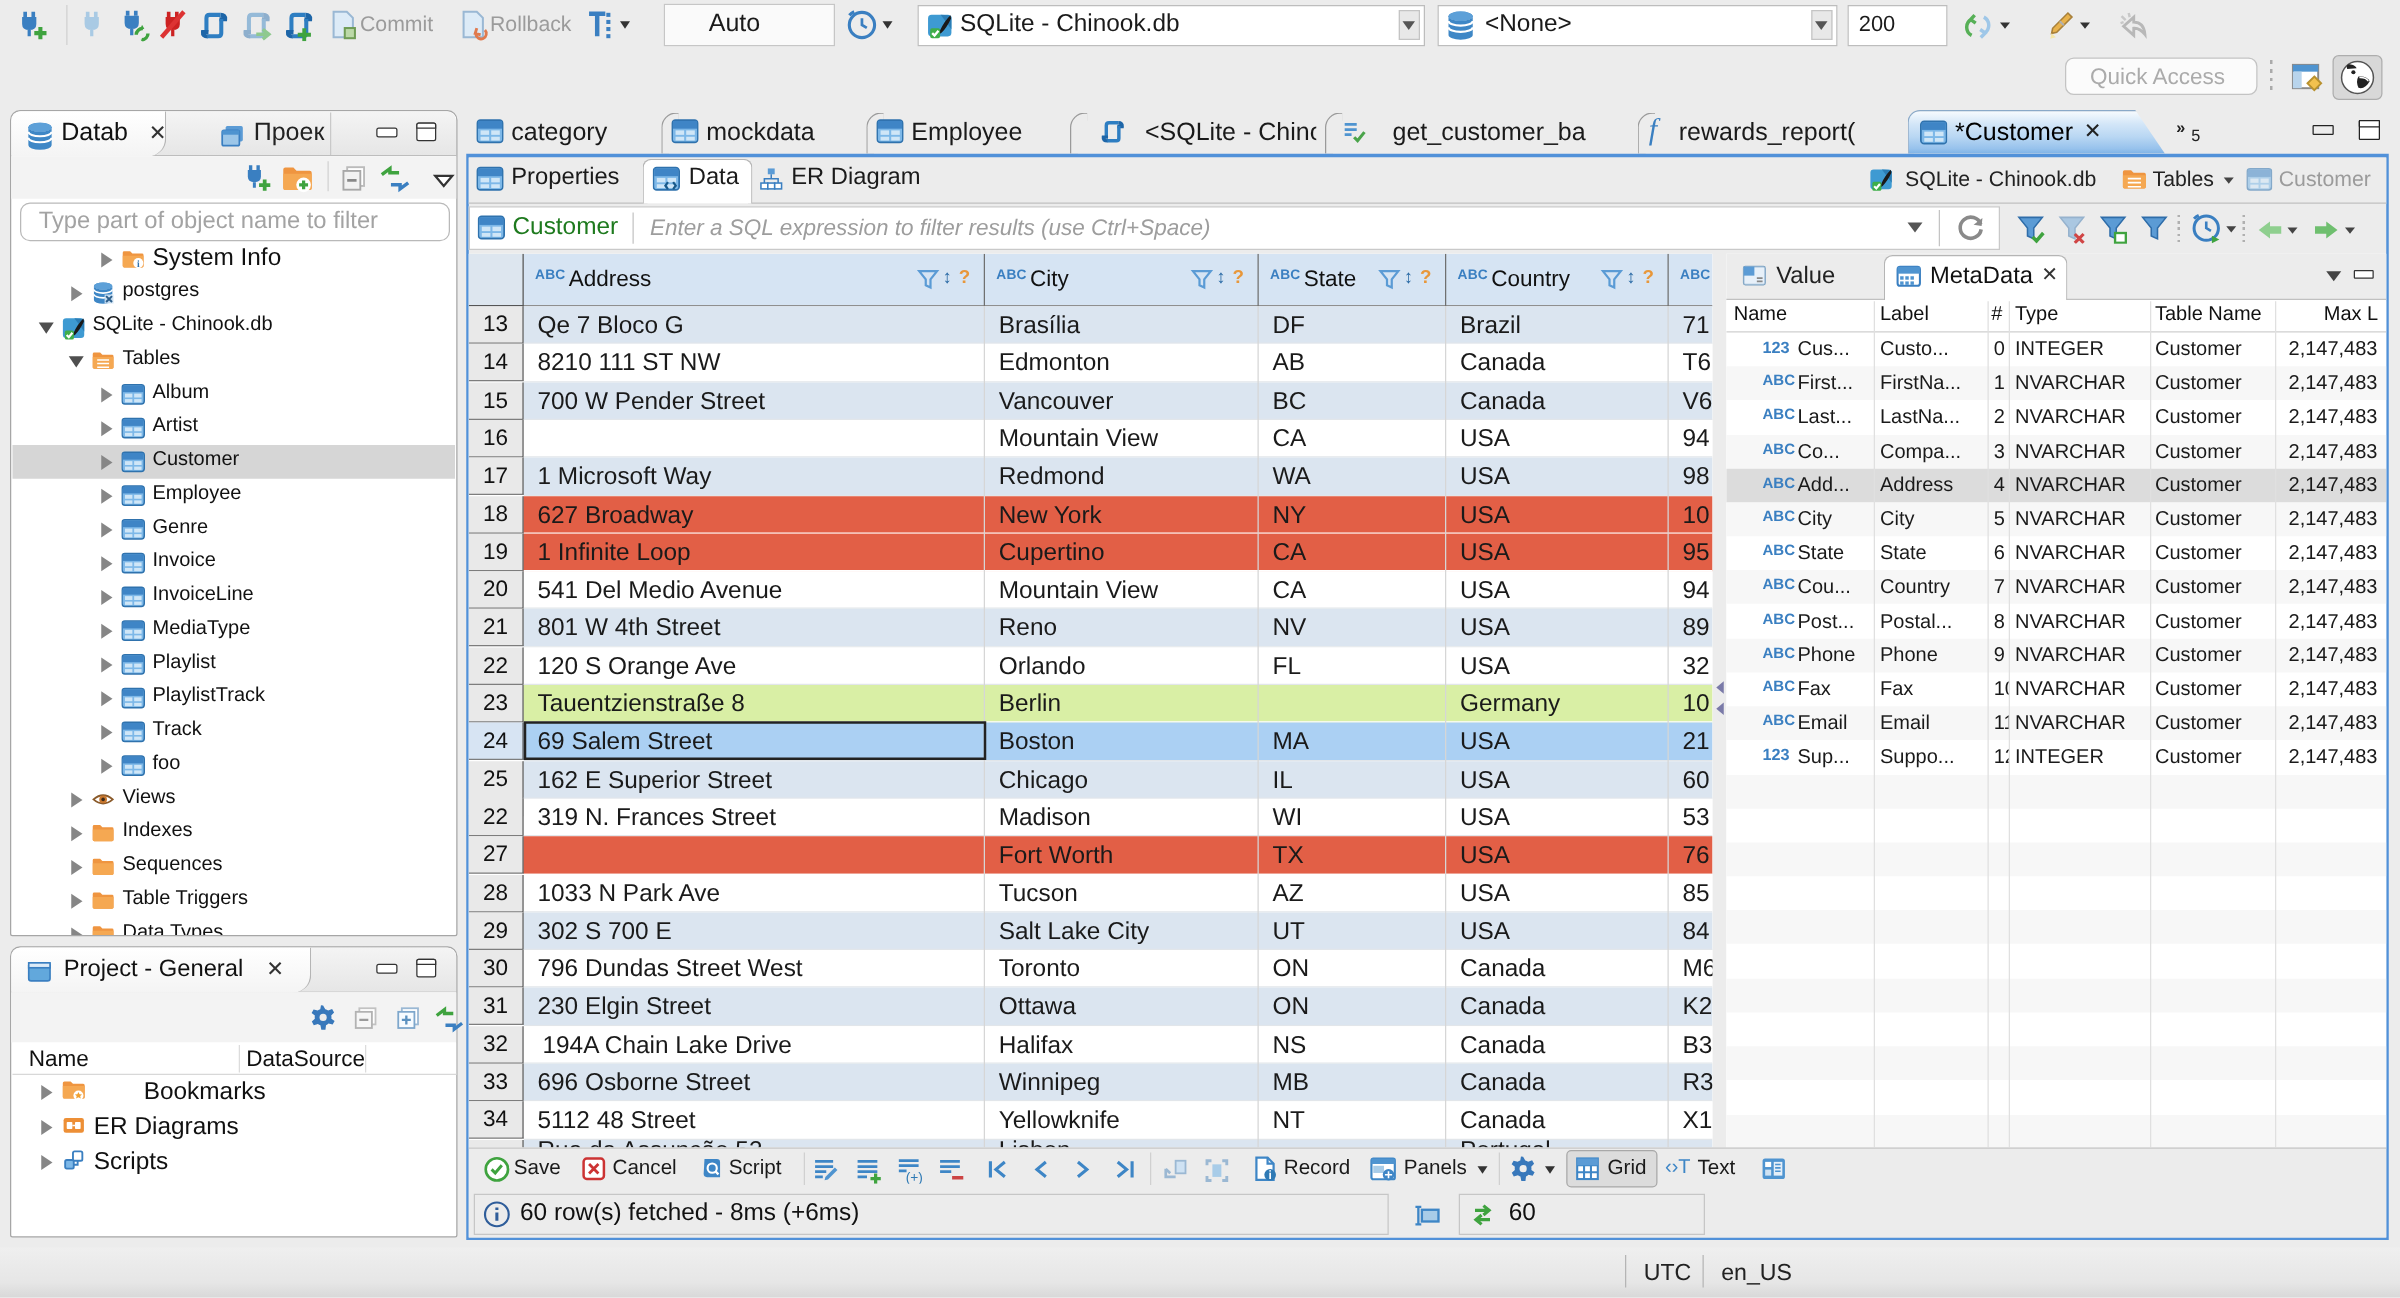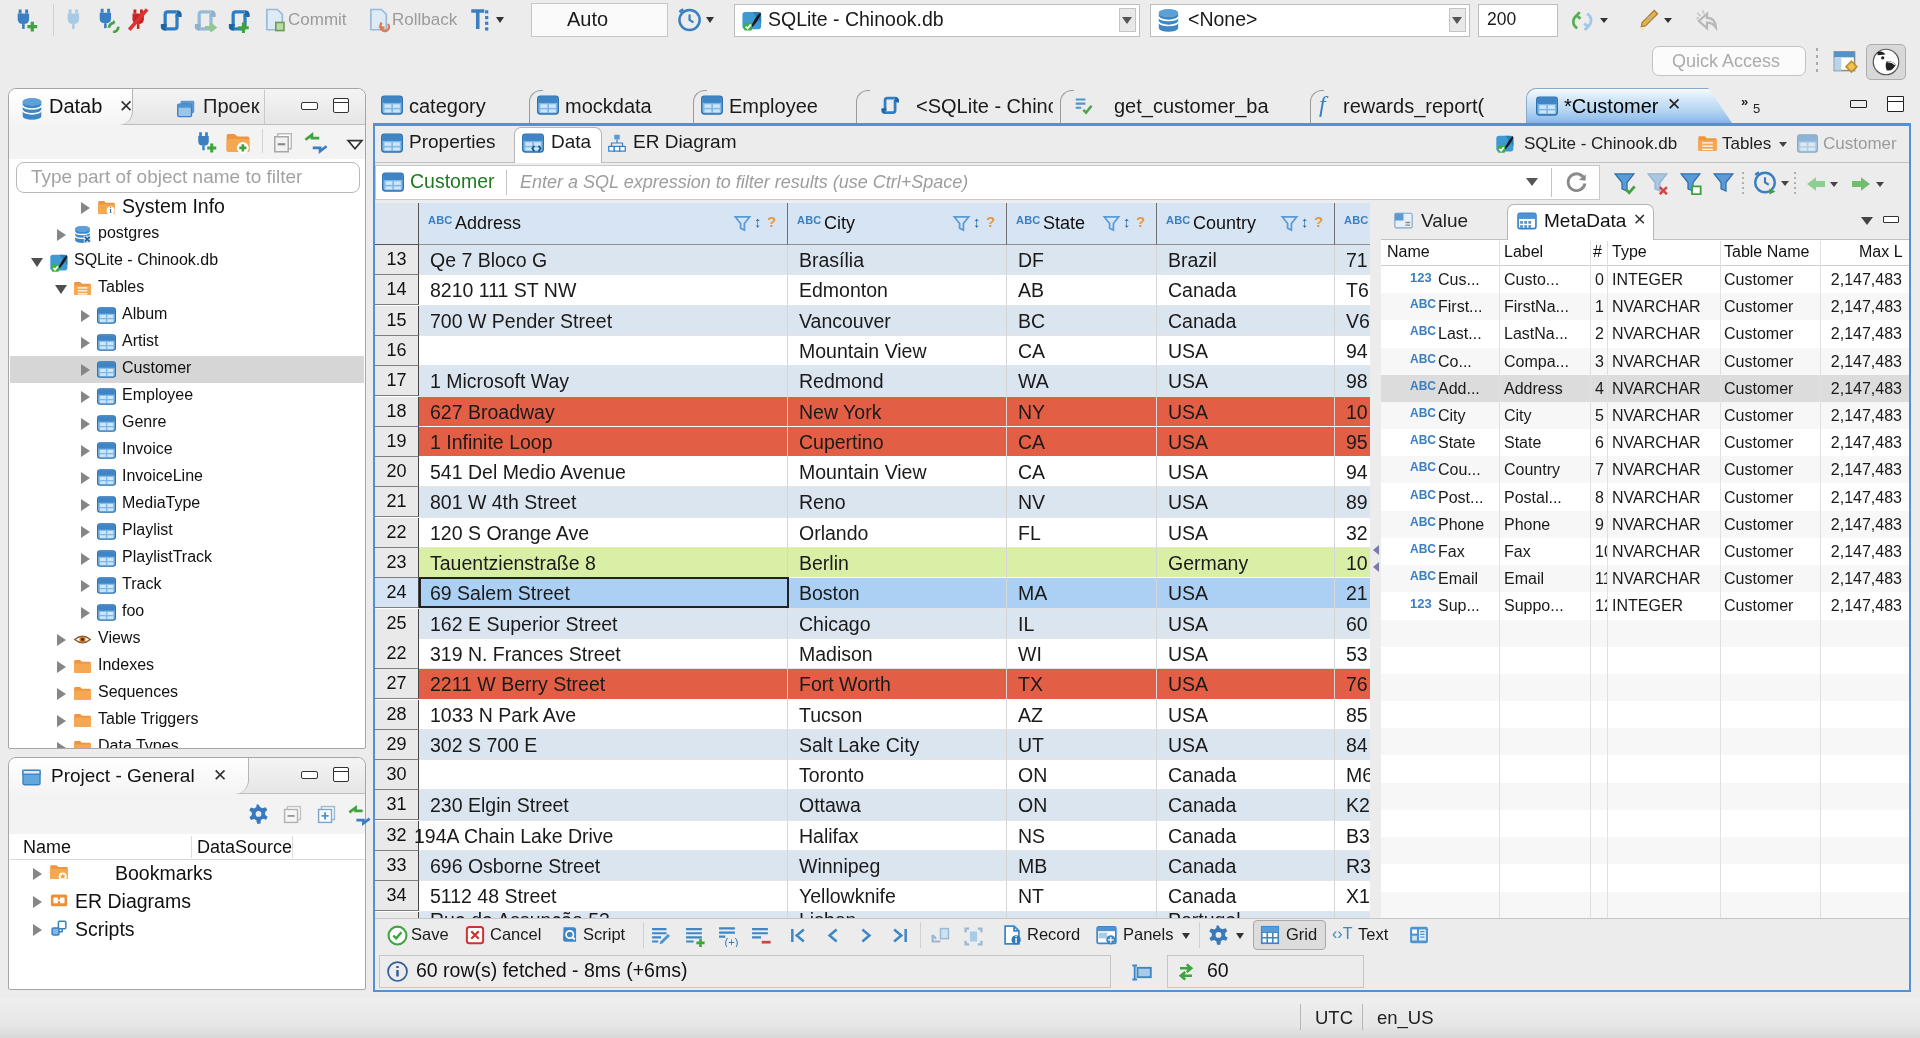--- a/index.html
+++ b/index.html
@@ -745,21 +745,20 @@
   <div class="ab" style="left:44px;top:435.9px;width:951px;height:30px;background:#ffffff;"></div>
   <div class="ab" style="left:44px;top:465.2px;width:951px;height:1px;background:#e2e6ea;"></div>
   <div class="gcell" style="left:44px;top:435.9px;width:369px;">319 N. Frances Street</div>
   <div class="gcell" style="left:413px;top:435.9px;width:219px;">Madison</div>
   <div class="gcell" style="left:632px;top:435.9px;width:150px;">WI</div>
   <div class="gcell" style="left:782px;top:435.9px;width:178px;">USA</div>
   <div class="gcell" style="left:960px;top:435.9px;width:43px;">53</div>
   <div class="rowhdr" style="top:466.2px;height:30px;line-height:29px;">27</div>
   <div class="ab" style="left:44px;top:466.2px;width:951px;height:30px;background:#e25f46;"></div>
   <div class="ab" style="left:44px;top:495.5px;width:951px;height:1px;background:#ffffff;"></div>
-  <div class="gcell" style="left:44px;top:466.2px;width:369px;">2211 W Berry Street</div>
   <div class="gcell" style="left:413px;top:466.2px;width:219px;">Fort Worth</div>
   <div class="gcell" style="left:632px;top:466.2px;width:150px;">TX</div>
   <div class="gcell" style="left:782px;top:466.2px;width:178px;">USA</div>
   <div class="gcell" style="left:960px;top:466.2px;width:43px;">76</div>
   <div class="rowhdr" style="top:496.5px;height:30px;line-height:29px;">28</div>
   <div class="ab" style="left:44px;top:496.5px;width:951px;height:30px;background:#ffffff;"></div>
   <div class="ab" style="left:44px;top:525.8px;width:951px;height:1px;background:#e2e6ea;"></div>
   <div class="gcell" style="left:44px;top:496.5px;width:369px;">1033 N Park Ave</div>
   <div class="gcell" style="left:413px;top:496.5px;width:219px;">Tucson</div>
   <div class="gcell" style="left:632px;top:496.5px;width:150px;">AZ</div>
@@ -769,36 +768,37 @@
   <div class="ab" style="left:44px;top:526.8px;width:951px;height:30px;background:#dbe5f0;"></div>
   <div class="ab" style="left:44px;top:556.1px;width:951px;height:1px;background:#e2e6ea;"></div>
   <div class="gcell" style="left:44px;top:526.8px;width:369px;">302 S 700 E</div>
   <div class="gcell" style="left:413px;top:526.8px;width:219px;">Salt Lake City</div>
   <div class="gcell" style="left:632px;top:526.8px;width:150px;">UT</div>
   <div class="gcell" style="left:782px;top:526.8px;width:178px;">USA</div>
   <div class="gcell" style="left:960px;top:526.8px;width:43px;">84</div>
   <div class="rowhdr" style="top:557.1px;height:30px;line-height:29px;">30</div>
   <div class="ab" style="left:44px;top:557.1px;width:951px;height:30px;background:#ffffff;"></div>
   <div class="ab" style="left:44px;top:586.4px;width:951px;height:1px;background:#e2e6ea;"></div>
+  <div class="gcell" style="left:44px;top:557.1px;width:369px;">796 Dundas Street West</div>
   <div class="gcell" style="left:413px;top:557.1px;width:219px;">Toronto</div>
   <div class="gcell" style="left:632px;top:557.1px;width:150px;">ON</div>
   <div class="gcell" style="left:782px;top:557.1px;width:178px;">Canada</div>
   <div class="gcell" style="left:960px;top:557.1px;width:43px;">M6</div>
   <div class="rowhdr" style="top:587.4px;height:30px;line-height:29px;">31</div>
   <div class="ab" style="left:44px;top:587.4px;width:951px;height:30px;background:#dbe5f0;"></div>
   <div class="ab" style="left:44px;top:616.7px;width:951px;height:1px;background:#e2e6ea;"></div>
   <div class="gcell" style="left:44px;top:587.4px;width:369px;">230 Elgin Street</div>
   <div class="gcell" style="left:413px;top:587.4px;width:219px;">Ottawa</div>
   <div class="gcell" style="left:632px;top:587.4px;width:150px;">ON</div>
   <div class="gcell" style="left:782px;top:587.4px;width:178px;">Canada</div>
   <div class="gcell" style="left:960px;top:587.4px;width:43px;">K2</div>
   <div class="rowhdr" style="top:617.7px;height:30px;line-height:29px;">32</div>
   <div class="ab" style="left:44px;top:617.7px;width:951px;height:30px;background:#ffffff;"></div>
   <div class="ab" style="left:44px;top:647.0px;width:951px;height:1px;background:#e2e6ea;"></div>
-  <div class="gcell" style="left:28px;top:617.7px;width:369px;">194A Chain Lake Drive</div>
+  <div class="gcell" style="left:48px;top:617.7px;width:369px;">194A Chain Lake Drive</div>
   <div class="gcell" style="left:413px;top:617.7px;width:219px;">Halifax</div>
   <div class="gcell" style="left:632px;top:617.7px;width:150px;">NS</div>
   <div class="gcell" style="left:782px;top:617.7px;width:178px;">Canada</div>
   <div class="gcell" style="left:960px;top:617.7px;width:43px;">B3</div>
   <div class="rowhdr" style="top:648.0px;height:30px;line-height:29px;">33</div>
   <div class="ab" style="left:44px;top:648.0px;width:951px;height:30px;background:#dbe5f0;"></div>
   <div class="ab" style="left:44px;top:677.3px;width:951px;height:1px;background:#e2e6ea;"></div>
   <div class="gcell" style="left:44px;top:648.0px;width:369px;">696 Osborne Street</div>
   <div class="gcell" style="left:413px;top:648.0px;width:219px;">Winnipeg</div>
   <div class="gcell" style="left:632px;top:648.0px;width:150px;">MB</div>

